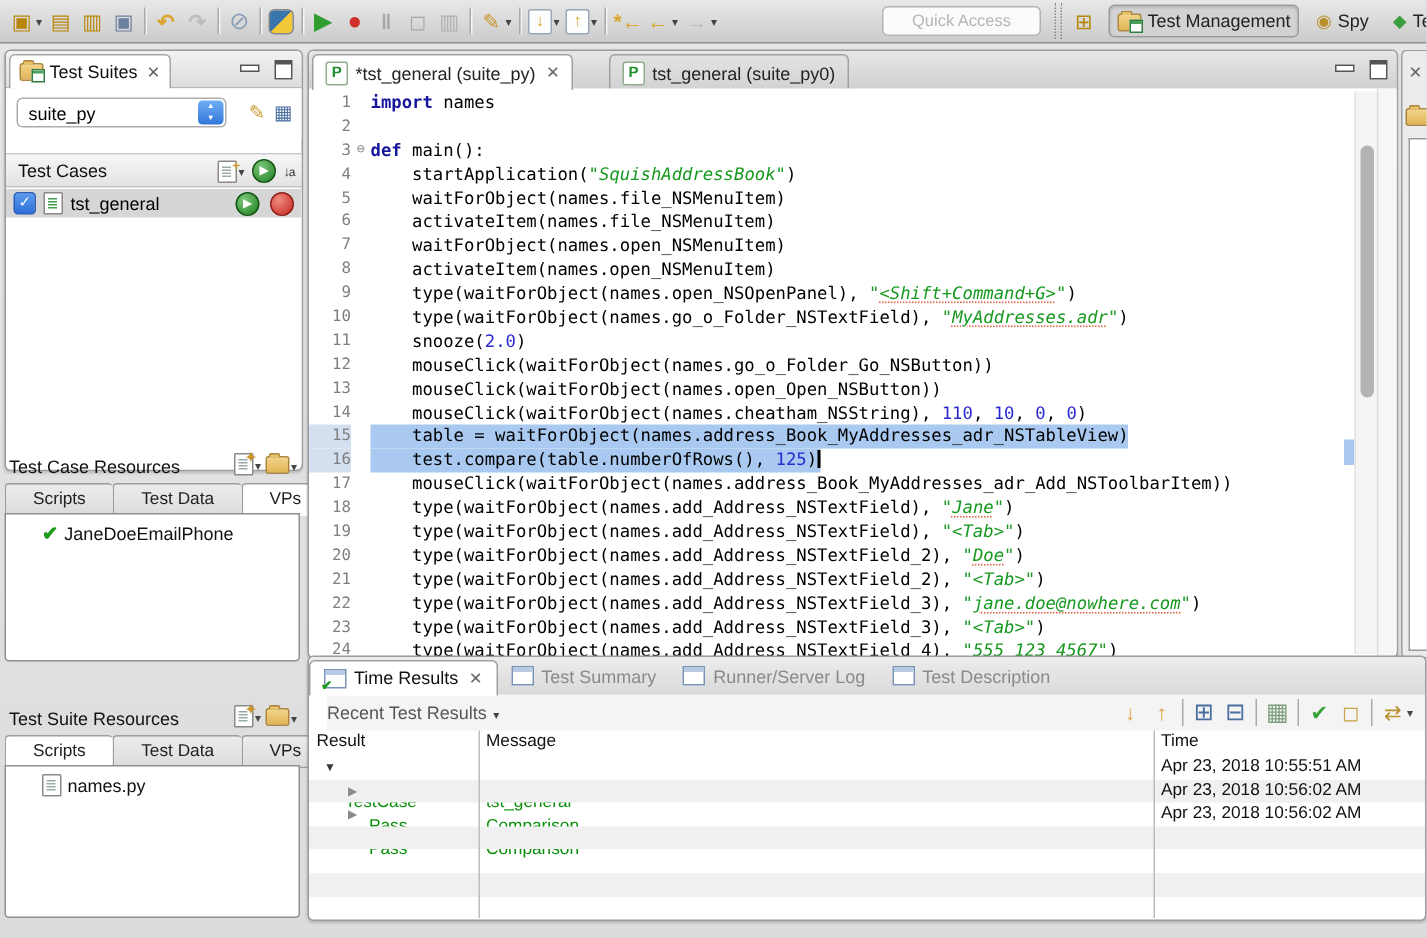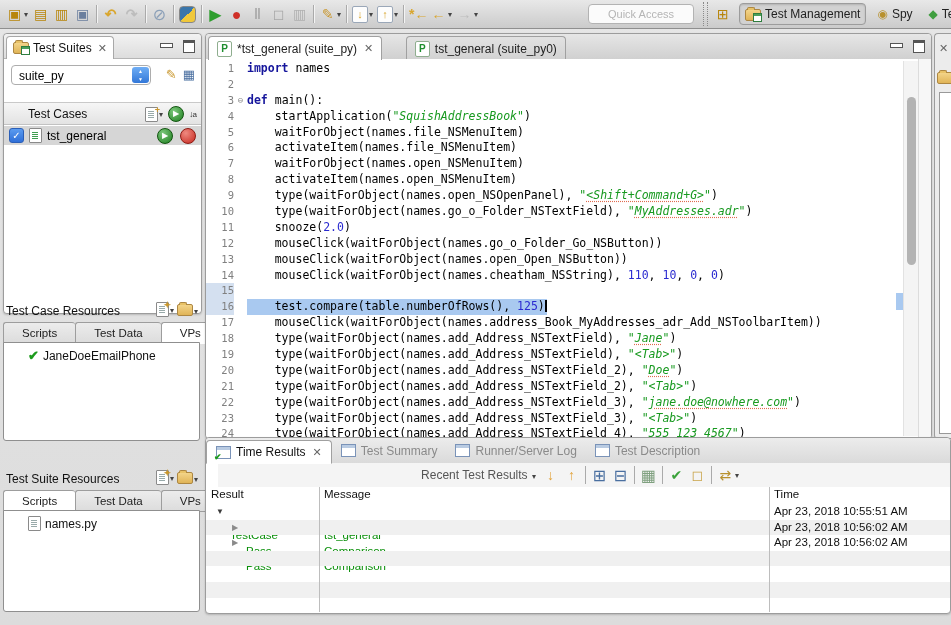--- a/index.html
+++ b/index.html
@@ -41,21 +41,21 @@
   .plus-badge{position:absolute;right:-3px;top:-3px;color:#c9972e;font-size:9px;font-weight:bold;}
   
   .play-ic{display:inline-block;width:14px;height:14px;border-radius:50%;background:radial-gradient(circle at 35% 30%,#7cc87c,#1e7e1e);border:1px solid #11540f;color:#fff;font-size:8px;line-height:14px;text-align:center;}
   .rec-ic{display:inline-block;width:14px;height:14px;border-radius:50%;background:radial-gradient(circle at 35% 30%,#ef8a80,#c62820);border:1px solid #8f1a12;}
   
   #v-suites{left:3px;top:33px;width:197px;height:279px;}
   #suite-row{position:absolute;left:0;top:25px;width:100%;height:34px;background:#fff;}
   #suite-combo{position:absolute;left:7px;top:6px;width:140px;height:20px;background:#fff;border:1px solid #adadad;border-radius:4px;font-size:12px;line-height:20px;padding-left:7px;box-sizing:border-box;}
   #suite-stepper{position:absolute;right:1px;top:1px;width:17px;height:16px;background:linear-gradient(#6faef5,#3277d8);border-radius:3px;color:#fff;font-size:5px;line-height:8px;text-align:center;}
   .combo-icons{position:absolute;right:6px;top:8px;display:flex;gap:6px;}
-  #tc-bar{position:absolute;left:0;top:68px;width:100%;height:23px;background:linear-gradient(#f6f6f6,#e3e3e3);border-top:1px solid #c9c9c9;border-bottom:1px solid #c2c2c2;display:flex;align-items:center;font-size:12px;color:#111;padding-left:24px;box-sizing:border-box;}
+  #tc-bar{position:absolute;left:0;top:68px;width:100%;height:23px;background:linear-gradient(#f6f6f6,#e3e3e3);border-top:1px solid #c9c9c9;border-bottom:1px solid #c2c2c2;display:flex;align-items:center;font-size:12px;color:#111;padding-left:8px;box-sizing:border-box;}
   #tc-bar-icons{position:absolute;right:5px;top:3px;display:flex;align-items:center;gap:5px;}
   #tc-rows{position:absolute;left:0;top:92px;width:100%;bottom:0;background:#fff;border-radius:0 0 4px 4px;overflow:hidden;}
   .tc-row{position:relative;height:19px;display:flex;align-items:center;gap:5px;padding-left:5px;font-size:12px;}
   .tc-row.sel{background:#d6d6d6;}
   .cbx{display:inline-block;width:13px;height:13px;border-radius:3px;background:linear-gradient(#5b9cf0,#2f6fd8);border:1px solid #2b5fb8;color:#fff;font-size:10px;line-height:13px;text-align:center;}
   .tc-acts{position:absolute;right:5px;top:2px;display:flex;gap:7px;}
   
   .res-view{left:3px;width:197px;}
   #v-tcr{top:300px;height:141px;background:transparent;border:none;box-shadow:none;}
   #v-tsr{top:468px;height:144px;background:transparent;border:none;box-shadow:none;}
@@ -99,21 +99,21 @@
   #mini-folder{position:absolute;left:2px;top:38px;}
   #mini-box{position:absolute;left:4px;top:58px;right:0;bottom:4px;background:#fff;border:1px solid #999;border-right:none;}
   
   #v-results{left:205px;top:437px;width:744px;height:175px;}
   #res-tabstrip{position:relative;height:25px;background:linear-gradient(#ececec,#dadada);border-bottom:1px solid #b0b0b0;border-radius:4px 4px 0 0;display:flex;}
   .btab{display:flex;align-items:center;gap:5px;padding:0 9px;font-size:12px;color:#8a8a8a;white-space:nowrap;}
   .btab.on{background:#fff;color:#111;border:1px solid #a0a0a0;border-bottom:1px solid #fff;border-radius:4px 4px 0 0;margin-top:2px;margin-bottom:-1px;z-index:2;}
   .mti{display:inline-block;width:13px;height:11px;border:1px solid #7a93b8;background:#fff;position:relative;}
   .mti::before{content:'';position:absolute;left:0;top:0;right:0;height:3px;background:#b9cbe2;}
   .mti-ov{position:absolute;left:-3px;bottom:-4px;font-size:9px;color:#1d9b1d;font-weight:bold;}
-  #res-toolbar{position:absolute;left:12px;top:25px;right:0;height:24px;background:#f4f4f4;display:flex;align-items:center;justify-content:center;padding-right:6px;}
+  #res-toolbar{position:absolute;left:12px;top:25px;right:0;height:24px;background:#f4f4f4;display:flex;align-items:center;justify-content:space-between;padding-right:6px;}
   #recent-lbl{font-size:12px;color:#555;margin-right:4px;}
   #res-icons{display:flex;align-items:center;}
   #res-table-head{position:absolute;left:0;top:49px;right:0;height:17px;background:#fff;border-bottom:1px solid #c6c6c6;font-size:11.5px;color:#111;}
   .rcol{position:absolute;top:1px;}
   #res-rows{position:absolute;left:0;top:66px;right:0;bottom:1px;background:#fff;overflow:hidden;border-radius:0 0 4px 4px;}
   .rrow{position:relative;height:15.6px;font-size:11.5px;line-height:15.6px;}
   .rrow.alt{background:#f0f0f0;}
   .exp{position:absolute;font-size:8px;top:0;}
   .exp.open{color:#3a3a3a;}
   .exp.closed{color:#8a8a8a;}
@@ -339,21 +339,21 @@
           <div class="cl"><span class="gut">5</span><span class="fold"></span><span class="ctext"><span class="tk-p">    waitForObject(names.file_NSMenuItem)</span></span></div>
           <div class="cl"><span class="gut">6</span><span class="fold"></span><span class="ctext"><span class="tk-p">    activateItem(names.file_NSMenuItem)</span></span></div>
           <div class="cl"><span class="gut">7</span><span class="fold"></span><span class="ctext"><span class="tk-p">    waitForObject(names.open_NSMenuItem)</span></span></div>
           <div class="cl"><span class="gut">8</span><span class="fold"></span><span class="ctext"><span class="tk-p">    activateItem(names.open_NSMenuItem)</span></span></div>
           <div class="cl"><span class="gut">9</span><span class="fold"></span><span class="ctext"><span class="tk-p">    type(waitForObject(names.open_NSOpenPanel), </span><span class="tk-s">"</span><span class="tk-ss">&lt;Shift+Command+G&gt;</span><span class="tk-s">"</span><span class="tk-p">)</span></span></div>
           <div class="cl"><span class="gut">10</span><span class="fold"></span><span class="ctext"><span class="tk-p">    type(waitForObject(names.go_o_Folder_NSTextField), </span><span class="tk-s">"</span><span class="tk-ss">MyAddresses.adr</span><span class="tk-s">"</span><span class="tk-p">)</span></span></div>
           <div class="cl"><span class="gut">11</span><span class="fold"></span><span class="ctext"><span class="tk-p">    snooze(</span><span class="tk-n">2.0</span><span class="tk-p">)</span></span></div>
           <div class="cl"><span class="gut">12</span><span class="fold"></span><span class="ctext"><span class="tk-p">    mouseClick(waitForObject(names.go_o_Folder_Go_NSButton))</span></span></div>
           <div class="cl"><span class="gut">13</span><span class="fold"></span><span class="ctext"><span class="tk-p">    mouseClick(waitForObject(names.open_Open_NSButton))</span></span></div>
           <div class="cl"><span class="gut">14</span><span class="fold"></span><span class="ctext"><span class="tk-p">    mouseClick(waitForObject(names.cheatham_NSString), </span><span class="tk-n">110</span><span class="tk-p">, </span><span class="tk-n">10</span><span class="tk-p">, </span><span class="tk-n">0</span><span class="tk-p">, </span><span class="tk-n">0</span><span class="tk-p">)</span></span></div>
-          <div class="cl"><span class="gut gsel">15</span><span class="fold"></span></div>
+          <div class="cl"><span class="gut gsel">15</span><span class="fold"></span><span class="ctext sel"><span class="tk-p">    table = waitForObject(names.address_Book_MyAddresses_adr_NSTableView)</span></span></div>
           <div class="cl"><span class="gut gsel">16</span><span class="fold"></span><span class="ctext sel"><span class="tk-p">    test.compare(table.numberOfRows(), </span><span class="tk-n">125</span><span class="tk-p">)</span><span class="caret"></span></span></div>
           <div class="cl"><span class="gut">17</span><span class="fold"></span><span class="ctext"><span class="tk-p">    mouseClick(waitForObject(names.address_Book_MyAddresses_adr_Add_NSToolbarItem))</span></span></div>
           <div class="cl"><span class="gut">18</span><span class="fold"></span><span class="ctext"><span class="tk-p">    type(waitForObject(names.add_Address_NSTextField), </span><span class="tk-s">"</span><span class="tk-ss">Jane</span><span class="tk-s">"</span><span class="tk-p">)</span></span></div>
           <div class="cl"><span class="gut">19</span><span class="fold"></span><span class="ctext"><span class="tk-p">    type(waitForObject(names.add_Address_NSTextField), </span><span class="tk-s">"&lt;Tab&gt;"</span><span class="tk-p">)</span></span></div>
           <div class="cl"><span class="gut">20</span><span class="fold"></span><span class="ctext"><span class="tk-p">    type(waitForObject(names.add_Address_NSTextField_2), </span><span class="tk-s">"</span><span class="tk-ss">Doe</span><span class="tk-s">"</span><span class="tk-p">)</span></span></div>
           <div class="cl"><span class="gut">21</span><span class="fold"></span><span class="ctext"><span class="tk-p">    type(waitForObject(names.add_Address_NSTextField_2), </span><span class="tk-s">"&lt;Tab&gt;"</span><span class="tk-p">)</span></span></div>
           <div class="cl"><span class="gut">22</span><span class="fold"></span><span class="ctext"><span class="tk-p">    type(waitForObject(names.add_Address_NSTextField_3), </span><span class="tk-s">"</span><span class="tk-ss">jane.doe@nowhere.com</span><span class="tk-s">"</span><span class="tk-p">)</span></span></div>
           <div class="cl"><span class="gut">23</span><span class="fold"></span><span class="ctext"><span class="tk-p">    type(waitForObject(names.add_Address_NSTextField_3), </span><span class="tk-s">"&lt;Tab&gt;"</span><span class="tk-p">)</span></span></div>
           <div class="cl"><span class="gut">24</span><span class="fold"></span><span class="ctext"><span class="tk-p">    type(waitForObject(names.add_Address_NSTextField_4), </span><span class="tk-s">"</span><span class="tk-ss">555 123 4567</span><span class="tk-s">"</span><span class="tk-p">)</span></span></div>
         </div>

